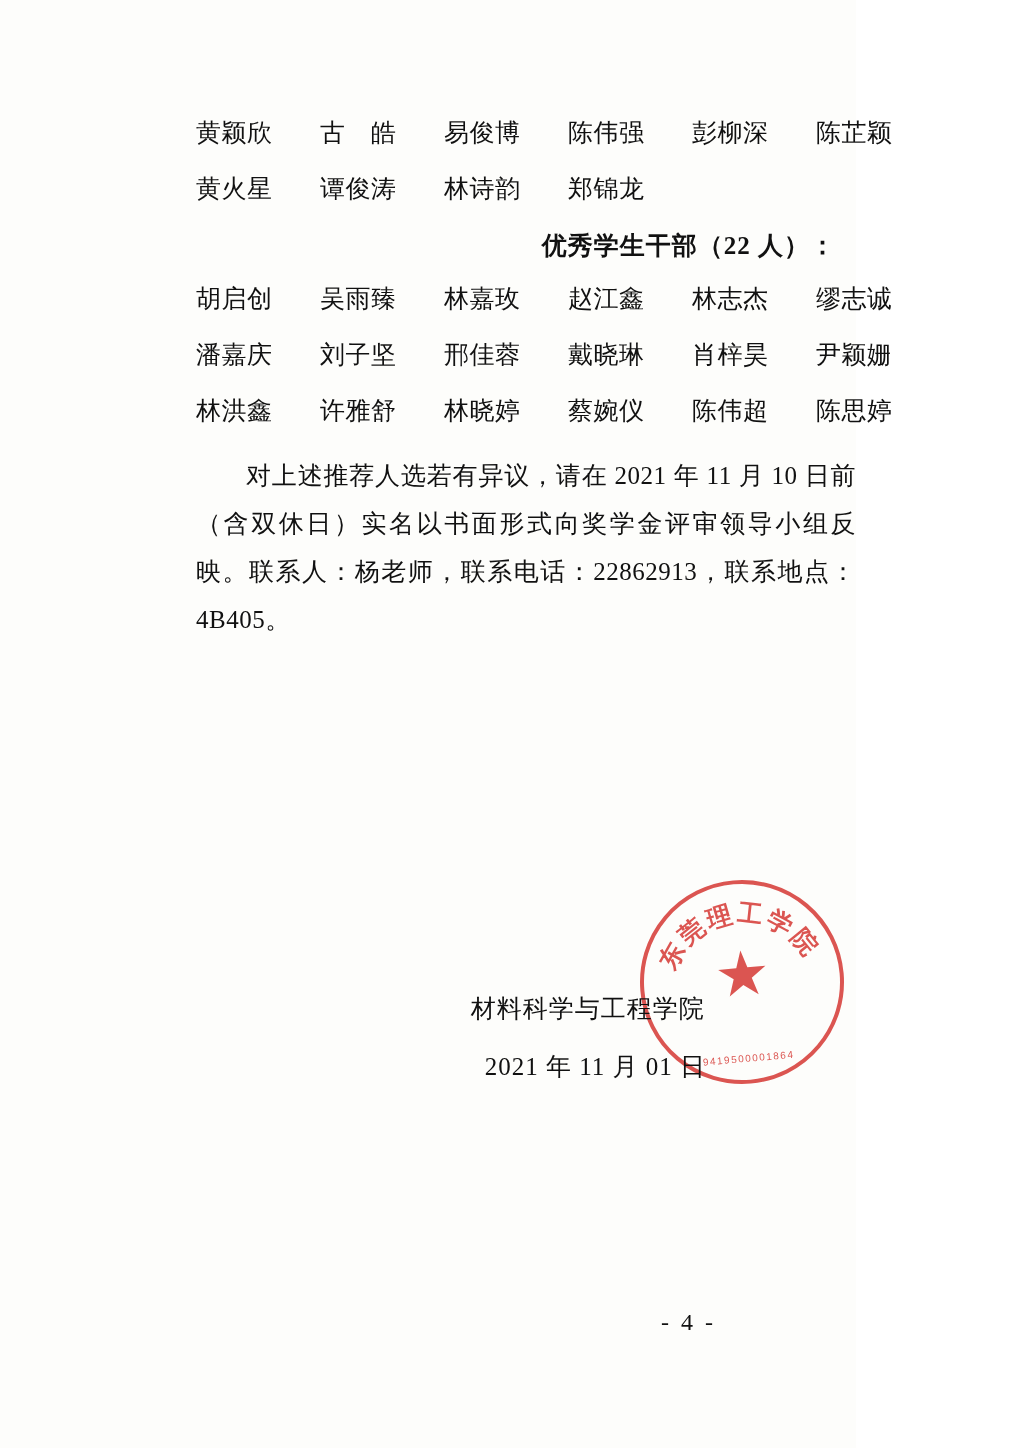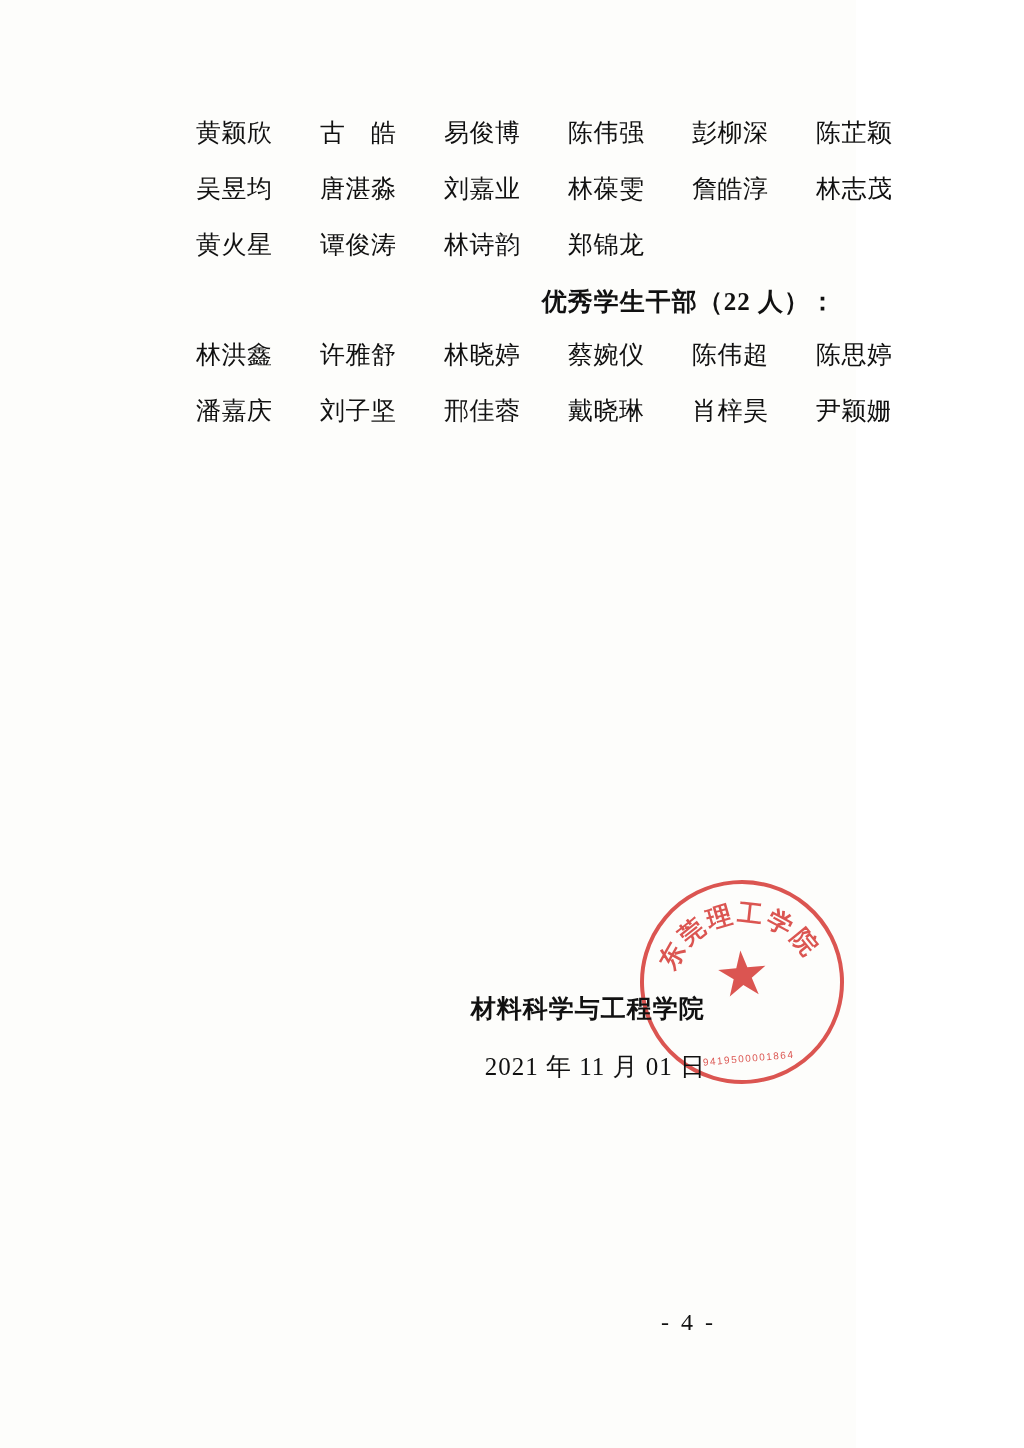--- a/index.html
+++ b/index.html
@@ -77,21 +77,20 @@
     right: 150px;
     top: 980px;
     text-align: left;
     font-size: 25px;
     line-height: 58px;
     letter-spacing: 1px;
     white-space: nowrap;
   }
   .sig-line {
     display: block;
-    font-weight: bold;
   }
   .sig-date {
     display: block;
     padding-left: 14px;
   }
 
   
   .seal {
     position: absolute;
     left: 640px;
@@ -167,58 +166,59 @@
     <div>
       <div class="name-row">
         <span class="name-cell">黄颖欣</span>
         <span class="name-cell">古　皓</span>
         <span class="name-cell">易俊博</span>
         <span class="name-cell">陈伟强</span>
         <span class="name-cell">彭柳深</span>
         <span class="name-cell">陈芷颖</span>
       </div>
       <div class="name-row">
-        <span class="name-cell">吴昱均</span>
-        <span class="name-cell">唐湛淼</span>
-        <span class="name-cell">刘嘉业</span>
-        <span class="name-cell">林葆雯</span>
-        <span class="name-cell">詹皓淳</span>
-        <span class="name-cell">林志茂</span>
-      </div>
-      <div class="name-row">
         <span class="name-cell">黄火星</span>
         <span class="name-cell">谭俊涛</span>
         <span class="name-cell">林诗韵</span>
         <span class="name-cell">郑锦龙</span>
         <span class="name-cell"></span>
         <span class="name-cell"></span>
       </div>
     </div>
 
     <div class="section-title">优秀学生干部（22 人）：</div>
 
     <div>
       <div class="name-row">
+        <span class="name-cell">胡启创</span>
+        <span class="name-cell">吴雨臻</span>
+        <span class="name-cell">林嘉玫</span>
+        <span class="name-cell">赵江鑫</span>
+        <span class="name-cell">林志杰</span>
+        <span class="name-cell">缪志诚</span>
+      </div>
+      <div class="name-row">
+        <span class="name-cell">潘嘉庆</span>
+        <span class="name-cell">刘子坚</span>
+        <span class="name-cell">邢佳蓉</span>
+        <span class="name-cell">戴晓琳</span>
+        <span class="name-cell">肖梓昊</span>
+        <span class="name-cell">尹颖姗</span>
+      </div>
+      <div class="name-row">
         <span class="name-cell">林洪鑫</span>
         <span class="name-cell">许雅舒</span>
         <span class="name-cell">林晓婷</span>
         <span class="name-cell">蔡婉仪</span>
         <span class="name-cell">陈伟超</span>
         <span class="name-cell">陈思婷</span>
       </div>
-      <div class="name-row">
-        <span class="name-cell">潘嘉庆</span>
-        <span class="name-cell">刘子坚</span>
-        <span class="name-cell">邢佳蓉</span>
-        <span class="name-cell">戴晓琳</span>
-        <span class="name-cell">肖梓昊</span>
-        <span class="name-cell">尹颖姗</span>
-      </div>
     </div>
 
+    <div class="para">对上述推荐人选若有异议，请在 2021 年 11 月 10 日前（含双休日）实名以书面形式向奖学金评审领导小组反映。联系人：杨老师，联系电话：22862913，联系地点：4B405。</div>
 
   </div>
 
   <div class="seal">
     <div class="seal-inner">
       <svg class="seal-arc" viewBox="0 0 196 196">
         <defs>
           <path id="arcpath" d="M 26,110 A 72,72 0 0 1 170,110" fill="none"></path>
         </defs>
         <text>

